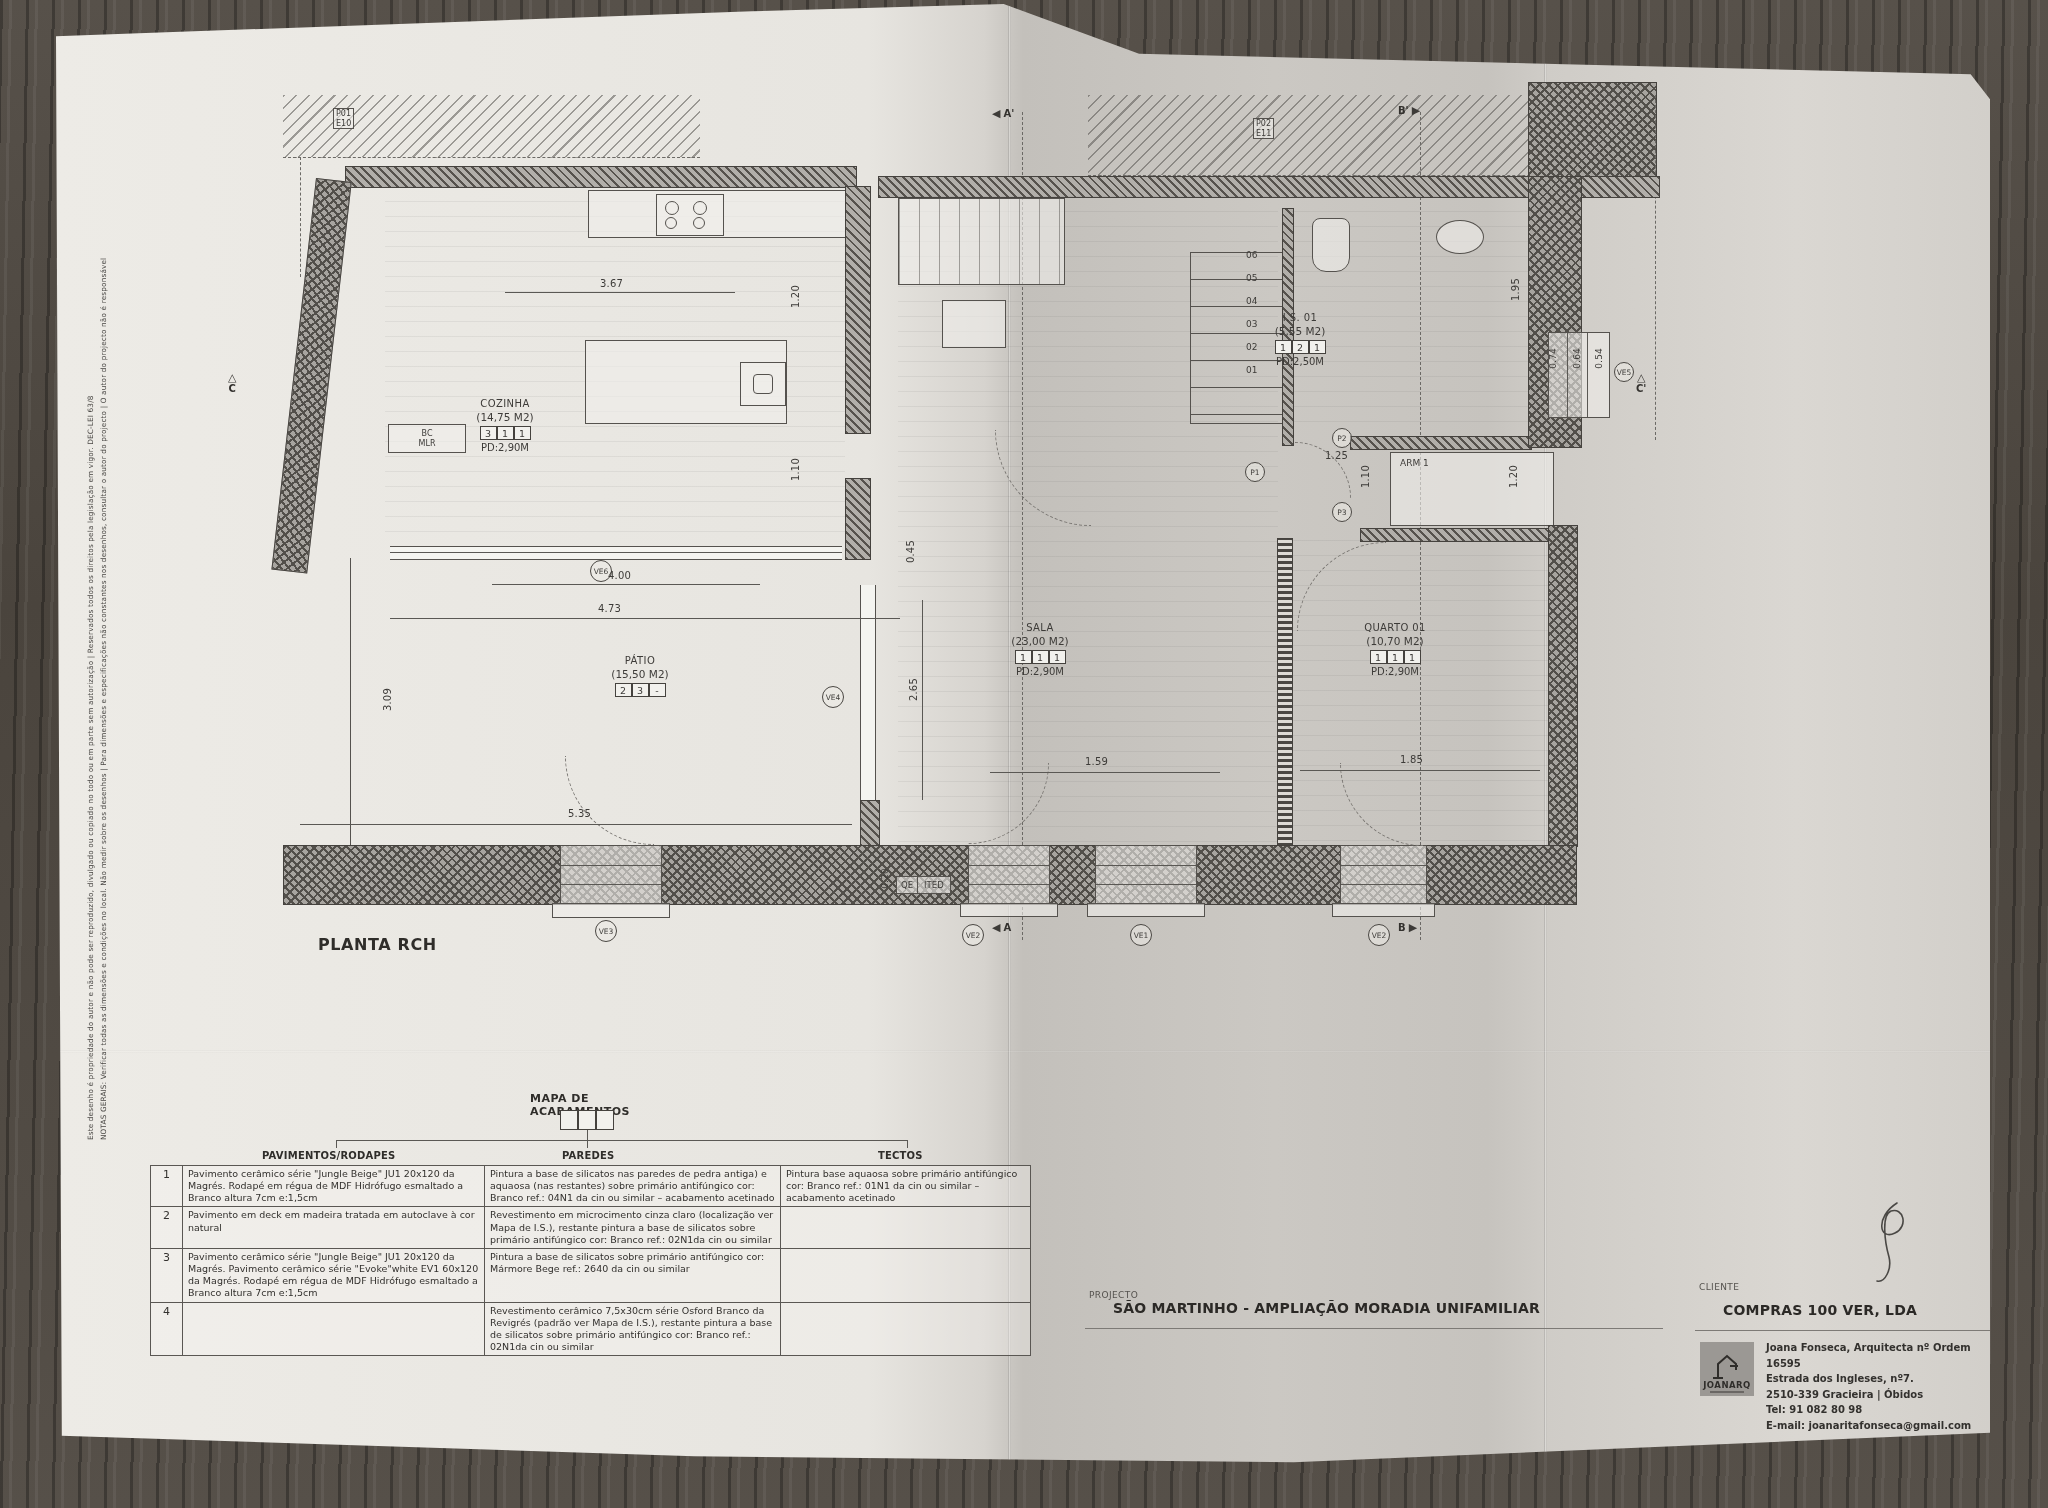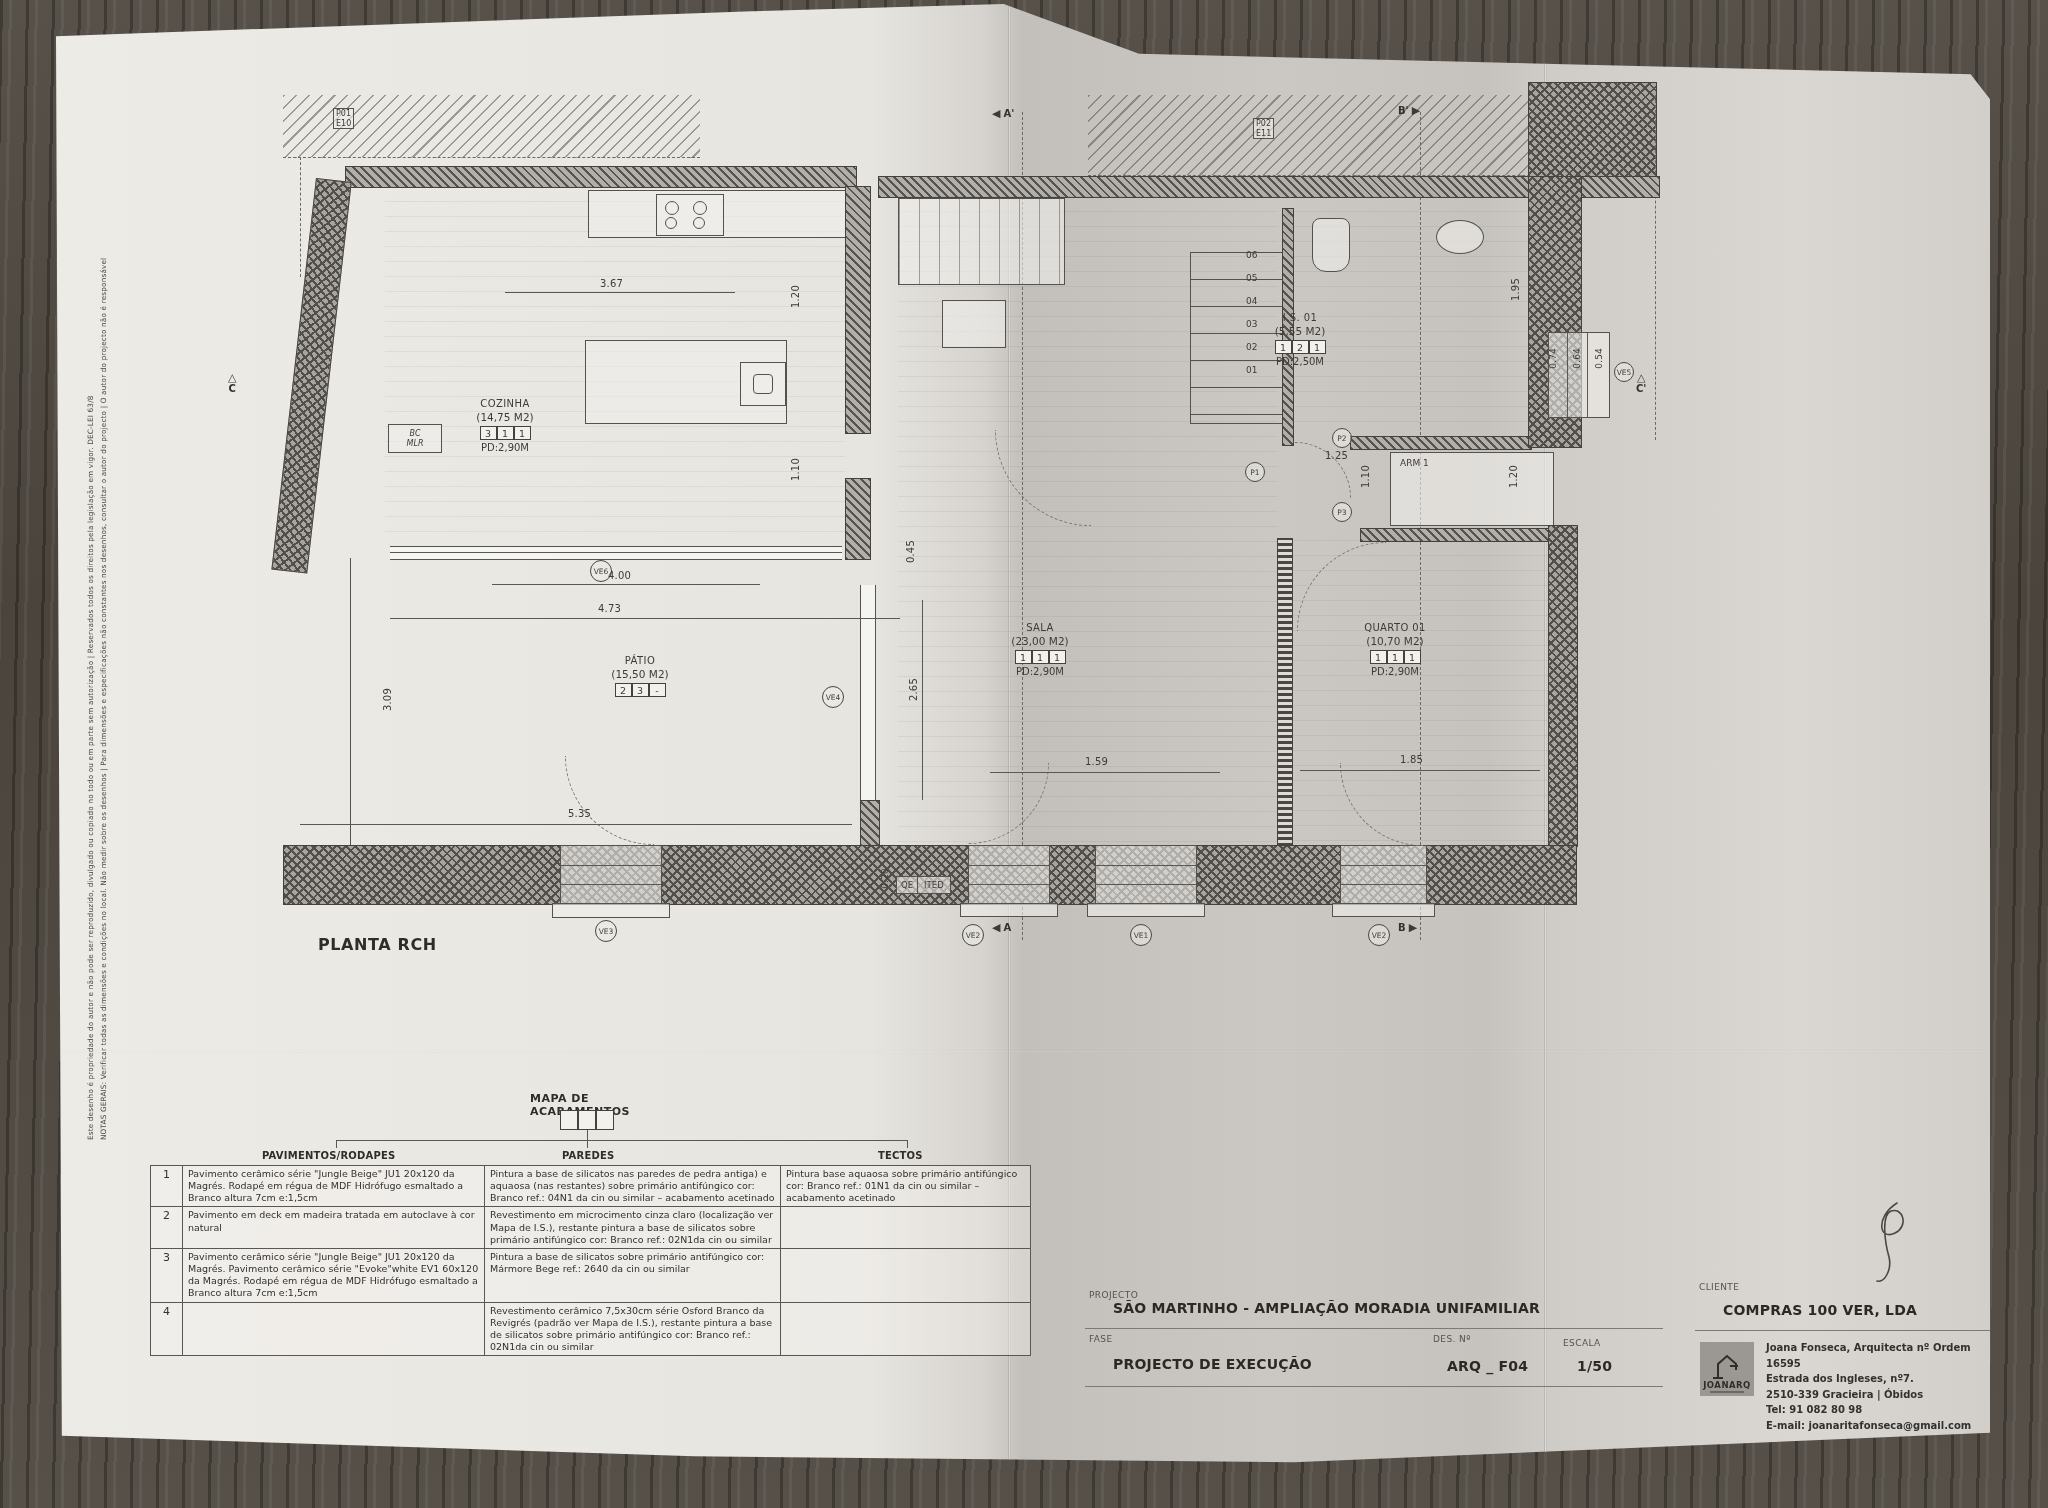--- a/index.html
+++ b/index.html
@@ -151,21 +151,21 @@
     <div class="abs" style="left:8px;top:6px;width:12px;height:12px;border:1px solid #55524e;border-radius:50%;"></div>
     <div class="abs" style="left:36px;top:6px;width:12px;height:12px;border:1px solid #55524e;border-radius:50%;"></div>
     <div class="abs" style="left:8px;top:22px;width:10px;height:10px;border:1px solid #55524e;border-radius:50%;"></div>
     <div class="abs" style="left:36px;top:22px;width:10px;height:10px;border:1px solid #55524e;border-radius:50%;"></div>
   </div>
   <div class="abs frame" style="left:585px;top:340px;width:200px;height:82px;"></div>
   <div class="abs frame" style="left:740px;top:362px;width:44px;height:42px;">
     <div class="abs" style="left:12px;top:11px;width:18px;height:18px;border:1px solid #55524e;border-radius:4px;"></div>
   </div>
 
-  <div class="abs tagbox" style="left:388px;top:424px;width:46px;text-align:center;padding:4px 3px;font-style:italic;">
+  <div class="abs tagbox" style="left:388px;top:424px;width:46px;text-align:center;padding:4px 15px;">
     <div>BC</div>
     <div>MLR</div>
   </div>
 
   <div class="abs rl" style="left:445px;top:398px;width:120px;">
     <div class="rname">COZINHA</div>
     <div class="rarea">(14,75 M2)</div>
     <div class="coderow">
       <span class="ccell">3</span>
       <span class="ccell">1</span>
@@ -408,28 +408,20 @@
     </tr>
   </tbody>
     </table>
 </div>
 
 <div class="abs" style="left:1085px;top:1280px;width:578px;height:165px;">
   <div class="tb-row" style="top:0;height:48px;">
     <div class="tb-label" style="position:absolute;left:4px;top:2px;margin-top:8px;">PROJECTO</div>
     <div class="tb-val" style="position:absolute;left:28px;top:20px;">SÃO MARTINHO  -  AMPLIAÇÃO  MORADIA UNIFAMILIAR</div>
   </div>
-  <div class="tb-row" style="top:48px;height:58px;">
-    <div class="tb-label" style="position:absolute;left:4px;top:6px;">FASE</div>
-    <div class="tb-val" style="position:absolute;left:28px;top:28px;">PROJECTO DE EXECUÇÃO</div>
-    <div class="tb-label" style="position:absolute;left:348px;top:6px;">DES. Nº</div>
-    <div class="tb-val" style="position:absolute;left:362px;top:30px;">ARQ _ F04</div>
-    <div class="tb-label" style="position:absolute;left:478px;top:10px;">ESCALA</div>
-    <div class="tb-val" style="position:absolute;left:492px;top:30px;">1/50</div>
-  </div>
 </div>
 
 <div class="abs" style="left:1695px;top:1280px;width:295px;height:50px;border-bottom:1px solid #7d7a76;">
   <div class="tb-label" style="position:absolute;left:4px;top:2px;">CLIENTE</div>
   <div class="tb-val" style="position:absolute;left:28px;top:22px;">COMPRAS 100 VER, LDA</div>
 </div>
 
 <div class="abs logo" style="left:1700px;top:1342px;">
   <svg width="30" height="26" viewBox="0 0 30 26">
     <path d="M6 24 V10 L15 2 L24 10 V16" fill="none" stroke="#2f2d2a" stroke-width="2"></path>

